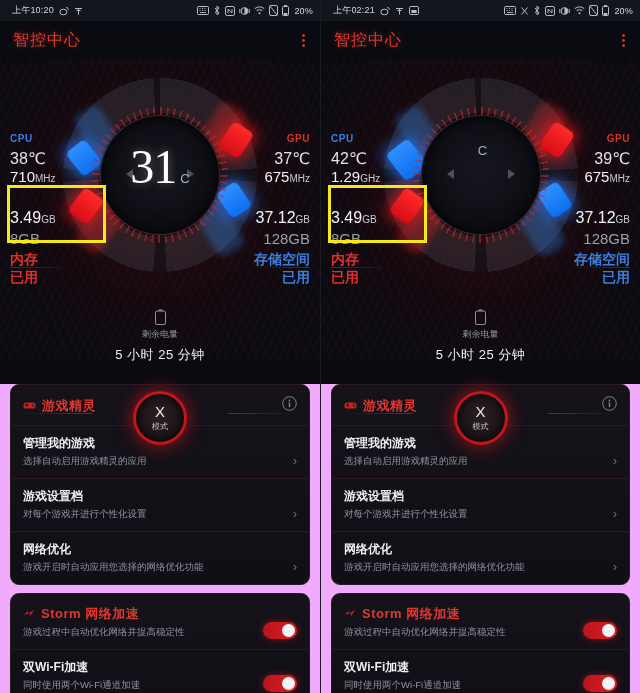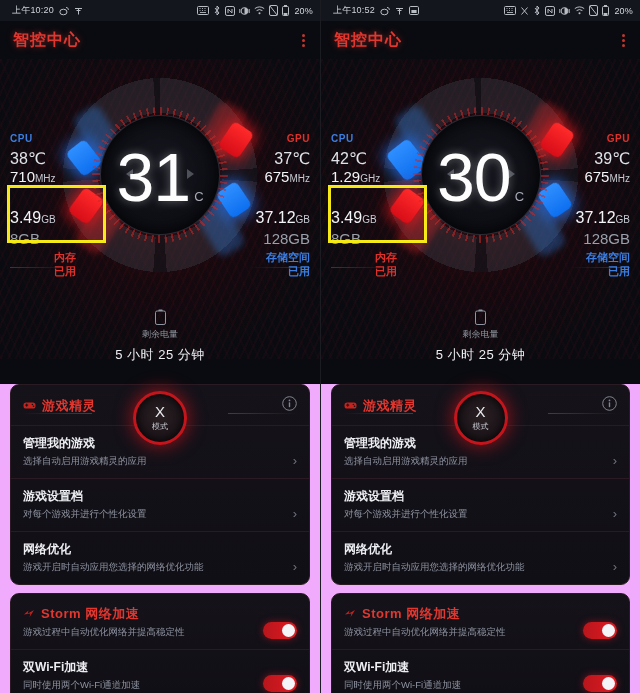--- a/index.html
+++ b/index.html
@@ -27,21 +27,21 @@
   .sb-right { display: flex; align-items: center; gap: 4px; }
   .sb-ico { opacity: .88; display: inline-flex; align-items: center; }
   .sb-bat { font-size: 9px; color: #d4d8e0; margin-left: 1px; }
 
   
   .appbar {
     height: 38px; display: flex; align-items: center;
     padding: 0 12px 0 13px; background: #0a0b10;
   }
   .app-title {
-    font-size: 16px; color: #e0372f; font-weight: bold;
+    font-size: 16px; color: #e0372f; font-weight: normal;
     letter-spacing: 1px; text-shadow: 0 0 6px rgba(224,55,47,.5);
   }
   .appbar .sp { flex: 1; }
   .kebab { display: flex; flex-direction: column; gap: 2px; padding: 4px 3px; }
   .kebab i { width: 3px; height: 3px; border-radius: 50%; background: #c8342c; display: block; }
 
   
   .dash {
     position: relative; height: 325px;
     background:
@@ -104,22 +104,22 @@
   .arc.a1 { left: 22px; top: 30px; background: #2f8fff; transform: rotate(-32deg); }
   .arc.a2 { right: 22px; top: 26px; background: #ff2a2a; transform: rotate(30deg); }
   .arc.a3 { left: 24px; top: 120px; background: #ff2a2a; transform: rotate(34deg); }
   .arc.a4 { right: 24px; top: 122px; background: #2f8fff; transform: rotate(-32deg); }
 
   .temp-center {
     position: absolute; left: 0; right: 0; top: 66px;
     display: flex; align-items: baseline; justify-content: center;
   }
   .temp-val {
-    font-family: Liberation Sans, sans-serif;
-    font-size: 68px; color: #fdfdfd; font-weight: 300;
+    font-family: Liberation Serif, serif;
+    font-size: 48px; color: #fdfdfd; font-weight: 300;
     letter-spacing: -1px; line-height: 1;
     text-shadow: 0 0 10px rgba(255,255,255,.35);
   }
   .temp-unit { font-size: 13px; color: #a8acb6; margin-left: 4px; }
   .tick-l, .tick-r {
     position: absolute; top: 92px; width: 0; height: 0;
     border-top: 5px solid transparent; border-bottom: 5px solid transparent;
   }
   .tick-l { left: 64px; border-right: 7px solid #4d5059; }
   .tick-r { right: 64px; border-left: 7px solid #4d5059; }
@@ -130,21 +130,21 @@
   .stat.right { right: 10px; text-align: right; }
   .stat-label { font-size: 10px; font-weight: bold; letter-spacing: .5px; }
   .lbl-cpu { color: #3b7de0; }
   .lbl-gpu { color: #e0302a; text-align: right; }
   .stat-temp { font-size: 16px; color: #dfe2e8; margin-top: 5px; }
   .stat-freq { font-size: 15px; color: #f2f4f7; font-weight: 500; }
   .stat-freq .u { font-size: 10px; color: #c6c9d1; }
   .stat-mem { font-size: 16px; color: #f2f4f7; font-weight: 500; }
   .stat-mem .u { font-size: 10px; color: #c9ccd4; }
   .stat-total { font-size: 15px; color: #9aa0ab; margin-top: 3px; }
-  .stat-sub { font-size: 11px; margin-top: 4px; line-height: 1.25; font-weight: bold; margin-left: 44px; }
+  .stat-sub { font-size: 14px; margin-top: 4px; line-height: 1.25; font-weight: bold; }
   .sub-red { color: #e0302a; }
   .sub-blue { color: #3b7de0; }
   .sep-line {
     position: absolute; height: 1px; width: 60px;
     background: linear-gradient(90deg, rgba(140,30,36,.85), rgba(140,30,36,0));
   }
 
   .pos-cpu { top: 74px; }
   .pos-gpu { top: 74px; }
   .pos-mem { top: 150px; }
@@ -448,21 +448,21 @@
 
       </div>
 
     </div>
   </div>
 
   <div class="phone right">
 
     <div class="statusbar">
       <div class="sb-left">
-        <span>上午10:52</span>
+        <span>上午02:21</span>
         <span class="sb-ico">
           <svg width="10" height="10" viewBox="0 0 10 10">
               <ellipse cx="4.4" cy="6" rx="3.6" ry="2.8" fill="none" stroke="#cfd3db" stroke-width="1"></ellipse>
               <path d="M7 1.5c1.6 0 2.6 1.1 2.3 2.4" fill="none" stroke="#cfd3db" stroke-width="1"></path>
             </svg>
         </span>
         <span class="sb-ico">
           <svg width="9" height="10" viewBox="0 0 9 10">
               <path d="M1 2.5h7M4.5 2.5v6" stroke="#cfd3db" stroke-width="1" fill="none"></path>
               <path d="M2.5 4.5h4" stroke="#cfd3db" stroke-width="1"></path>
@@ -549,21 +549,20 @@
         <div class="arc a4"></div>
         <div class="seg blue s1" style="width:28px;height:34px;"></div>
         <div class="seg red s2"></div>
         <div class="seg red s3"></div>
         <div class="seg blue s4"></div>
         <div class="ring-dots"></div>
         <div class="ring-inner"></div>
         <div class="tick-l"></div>
         <div class="tick-r"></div>
         <div class="temp-center">
-          <span class="temp-val">30</span>
           <span class="temp-unit">C</span>
         </div>
       </div>
 
       <div class="stat left pos-cpu">
         <div class="stat-label lbl-cpu">CPU</div>
         <div class="stat-temp">42℃</div>
         <div class="stat-freq"><span>1.29</span><span class="u">GHz</span></div>
       </div>
 

